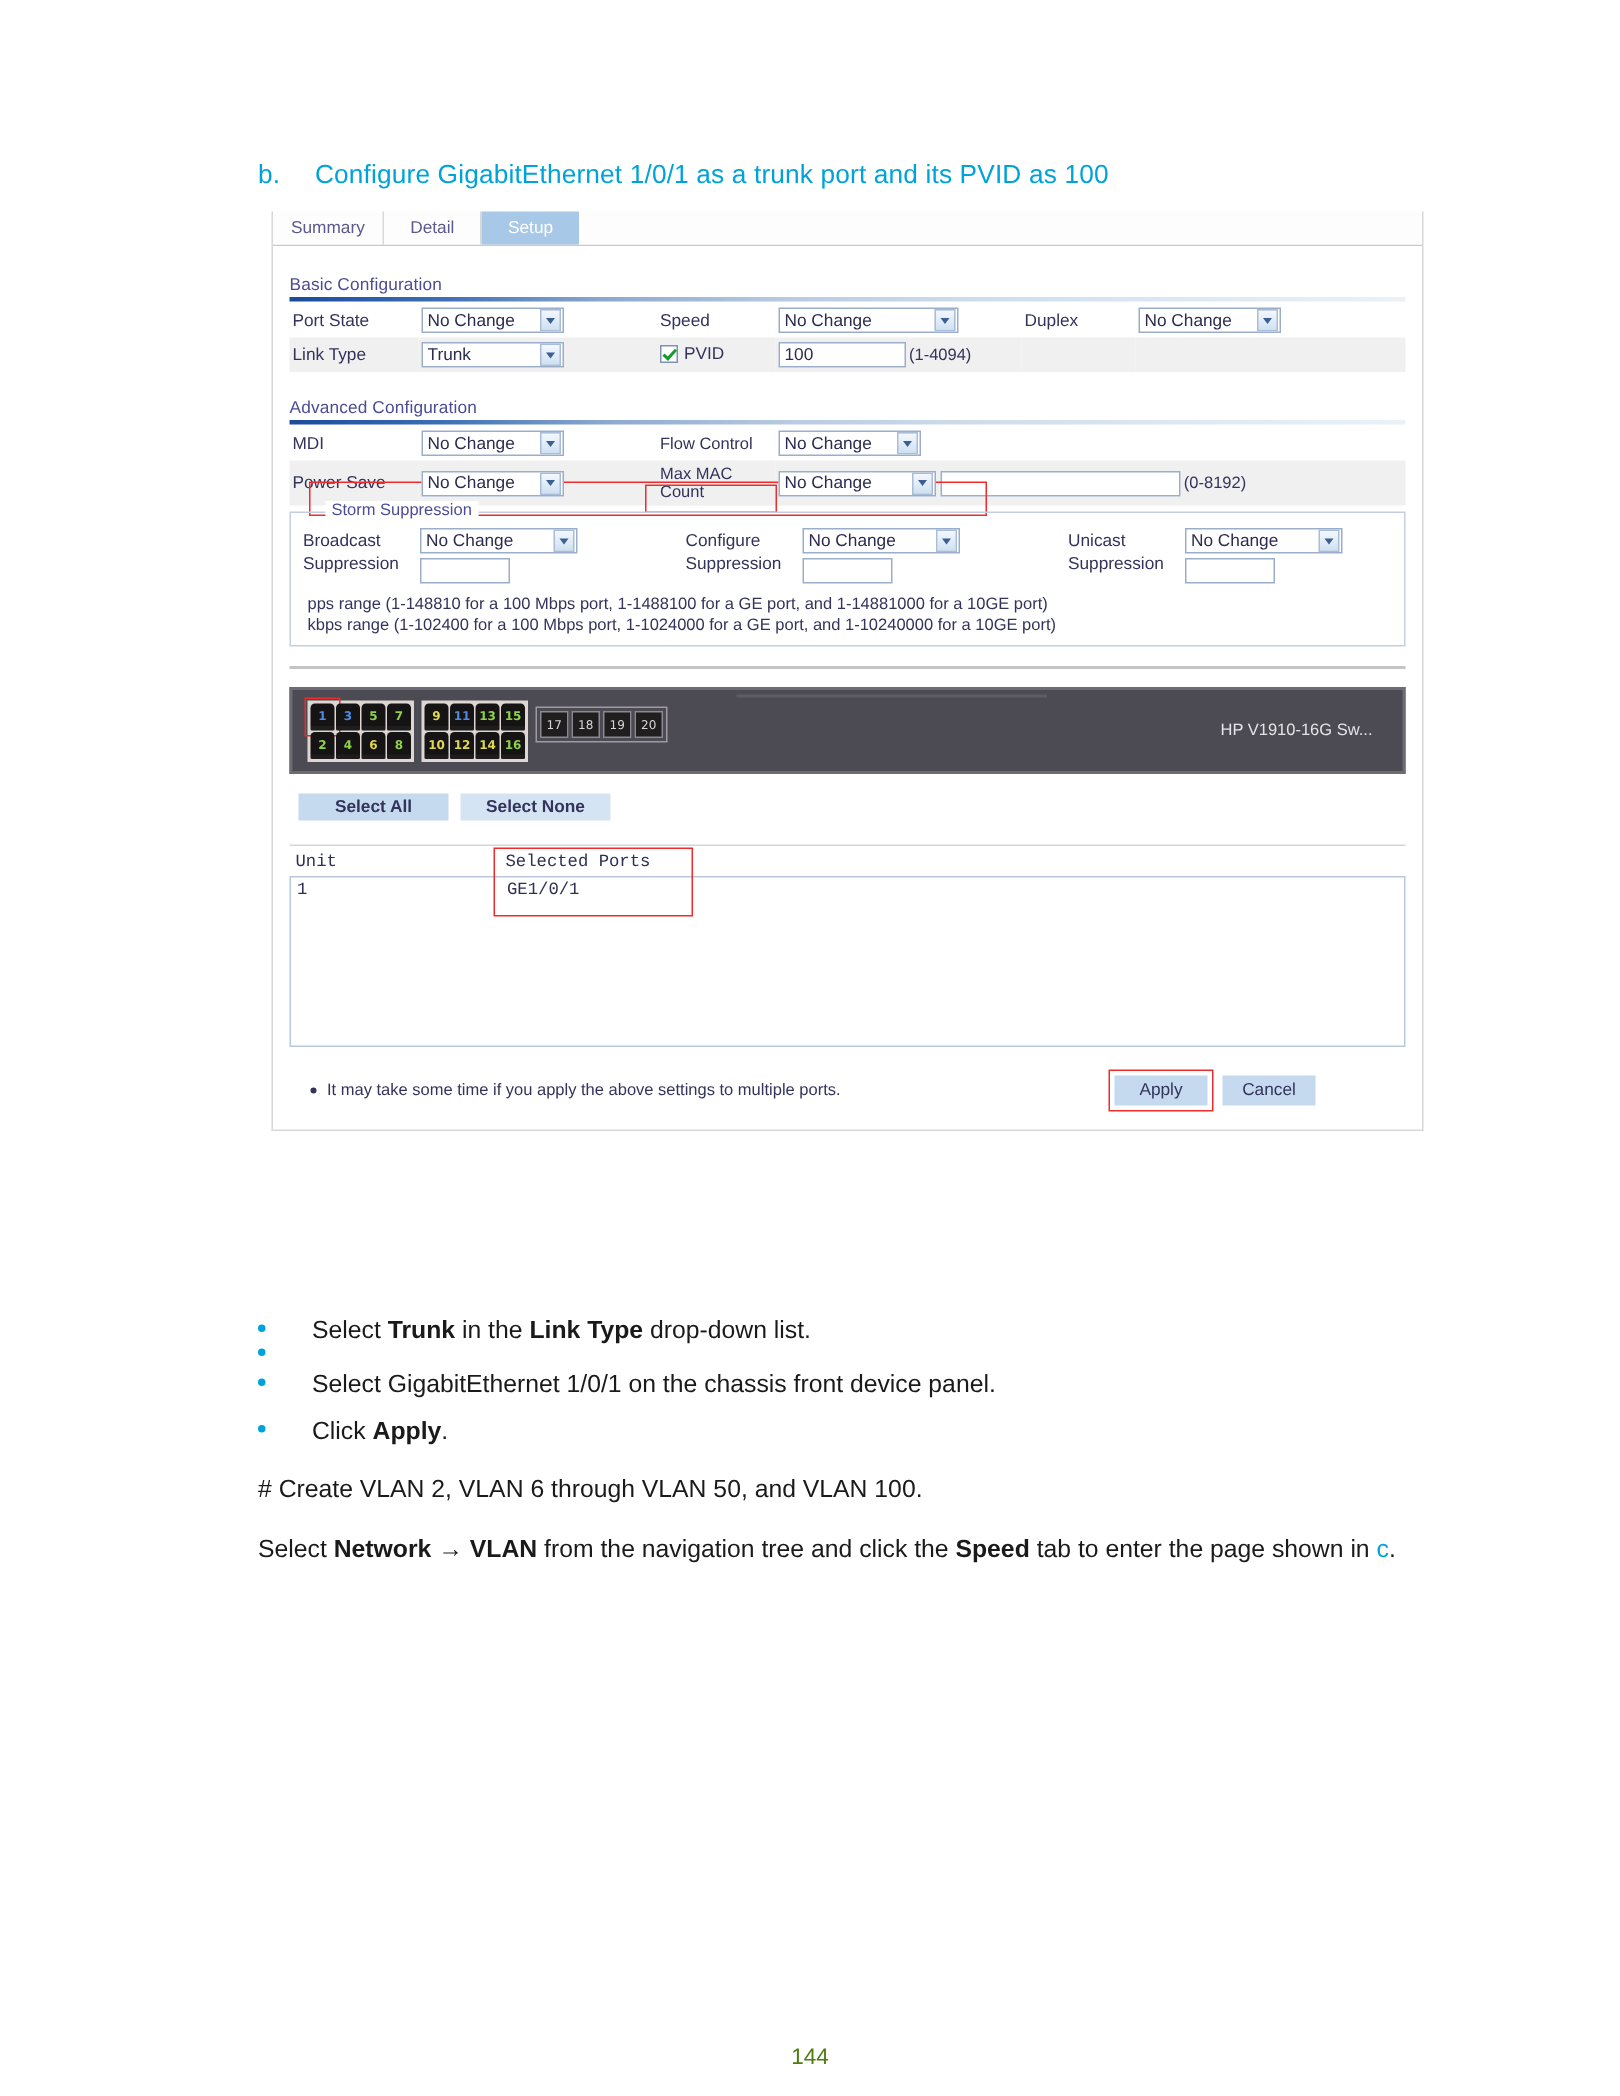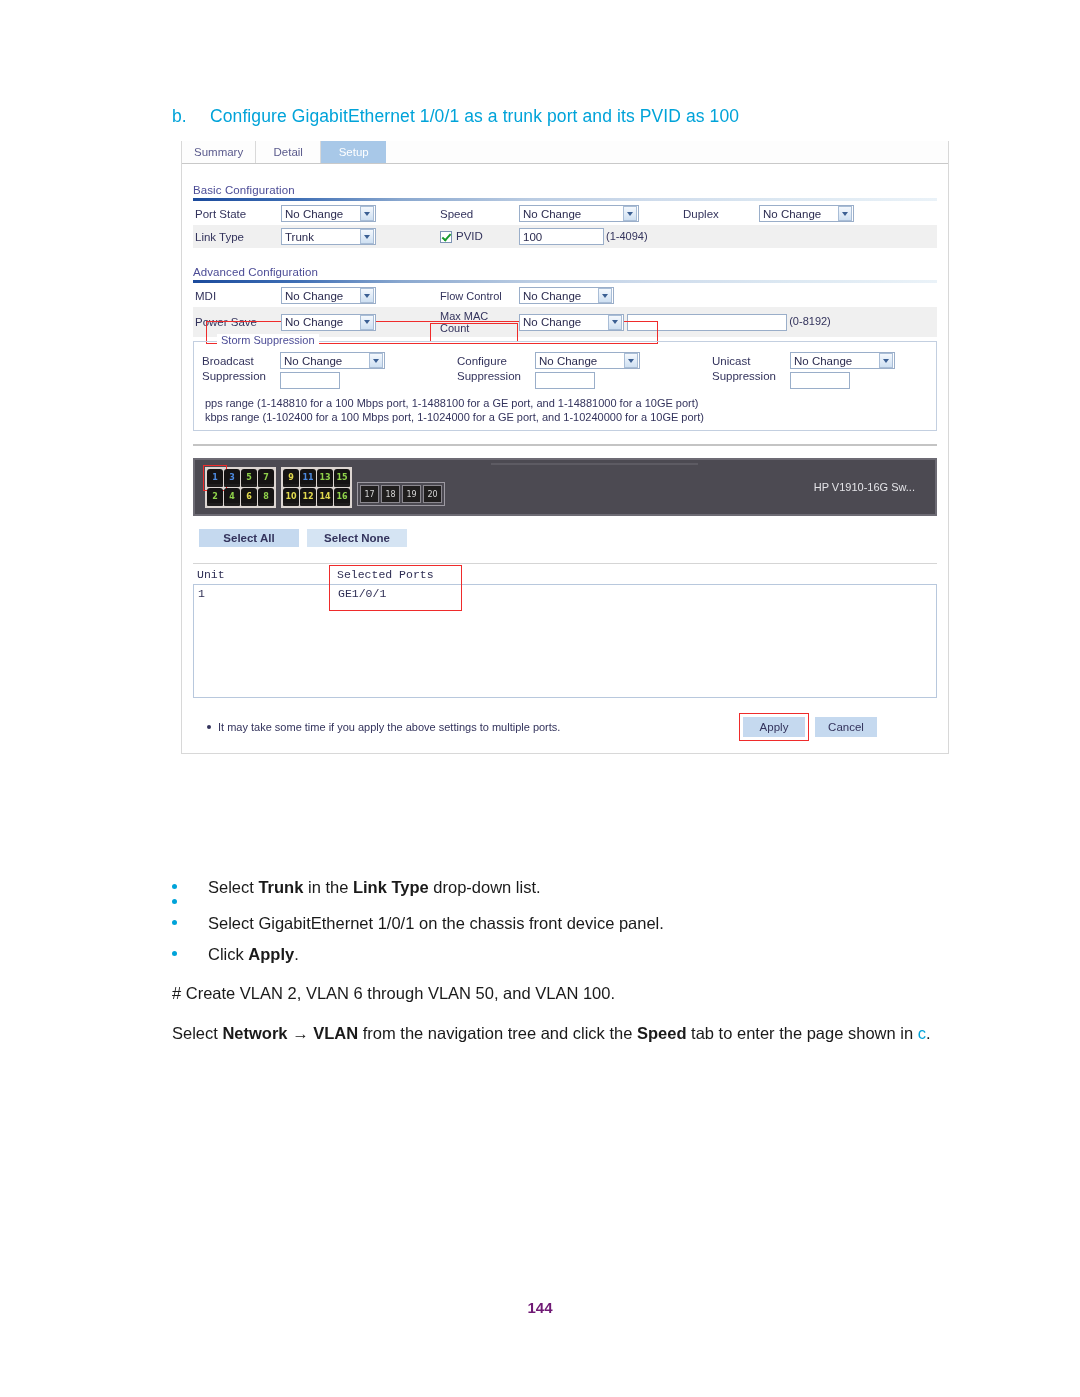--- a/index.html
+++ b/index.html
@@ -277,21 +277,21 @@
     left: -4px; top: -4px; right: -4px; bottom: -4px;
     border: 1.5px solid #ef2b2b;
     pointer-events: none;
   }
   .sfpgroup {
     display: flex;
     gap: 2px;
     border: 1px solid #9d9aa2;
     padding: 2px;
     align-self: flex-end;
-    margin-bottom: 0;
+    margin-bottom: 11px;
   }
   .sfp {
     width: 17px; height: 16px;
     background: #201e1e;
     border: 1px solid #8b888f;
     color: #d6d6d6;
     font-size: 8px;
     font-family: "DejaVu Sans", sans-serif;
     display: flex;
     align-items: center;
@@ -402,25 +402,24 @@
     position: relative; top: -4px;
   }
   .para { margin-top: 8px; }
   .para2 { margin-top: 9px; }
   b { font-weight: bold; }
   .lnk { color: #00a3d9; }
 
   .pageno {
     position: absolute;
     left: 0; right: 0;
-    top: 1299px;
+    top: 1363px;
     text-align: center;
     font-size: 15px;
-    color: #701a75;
-    font-weight: bold;
+    color: #4d7c0f;
   }
 </style>
 </head>
 <body>
 
 <div class="heading">
   <span class="lbl">b.</span><span>Configure GigabitEthernet 1/0/1 as a trunk port and its PVID as 100</span>
 </div>
 
 <div class="shot">

